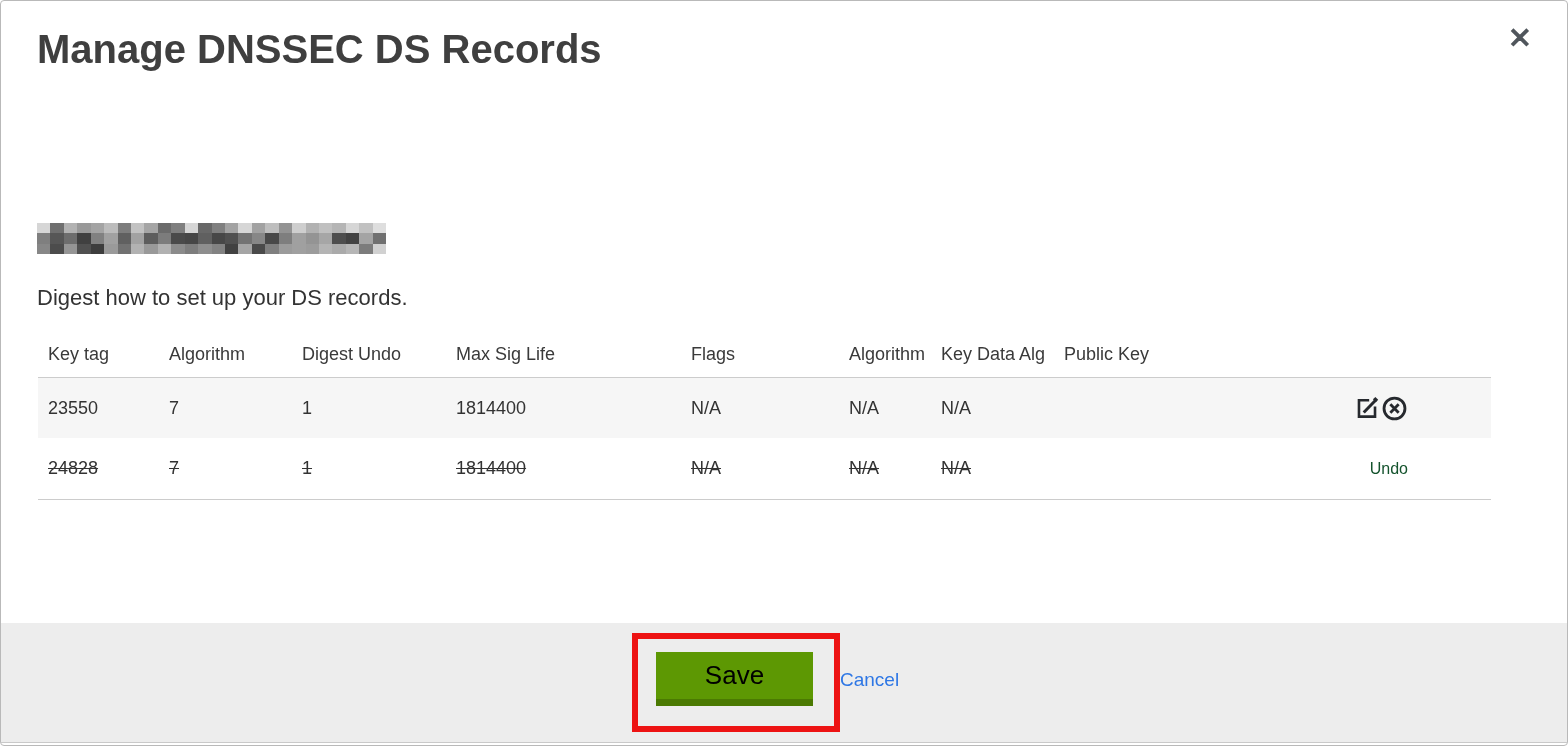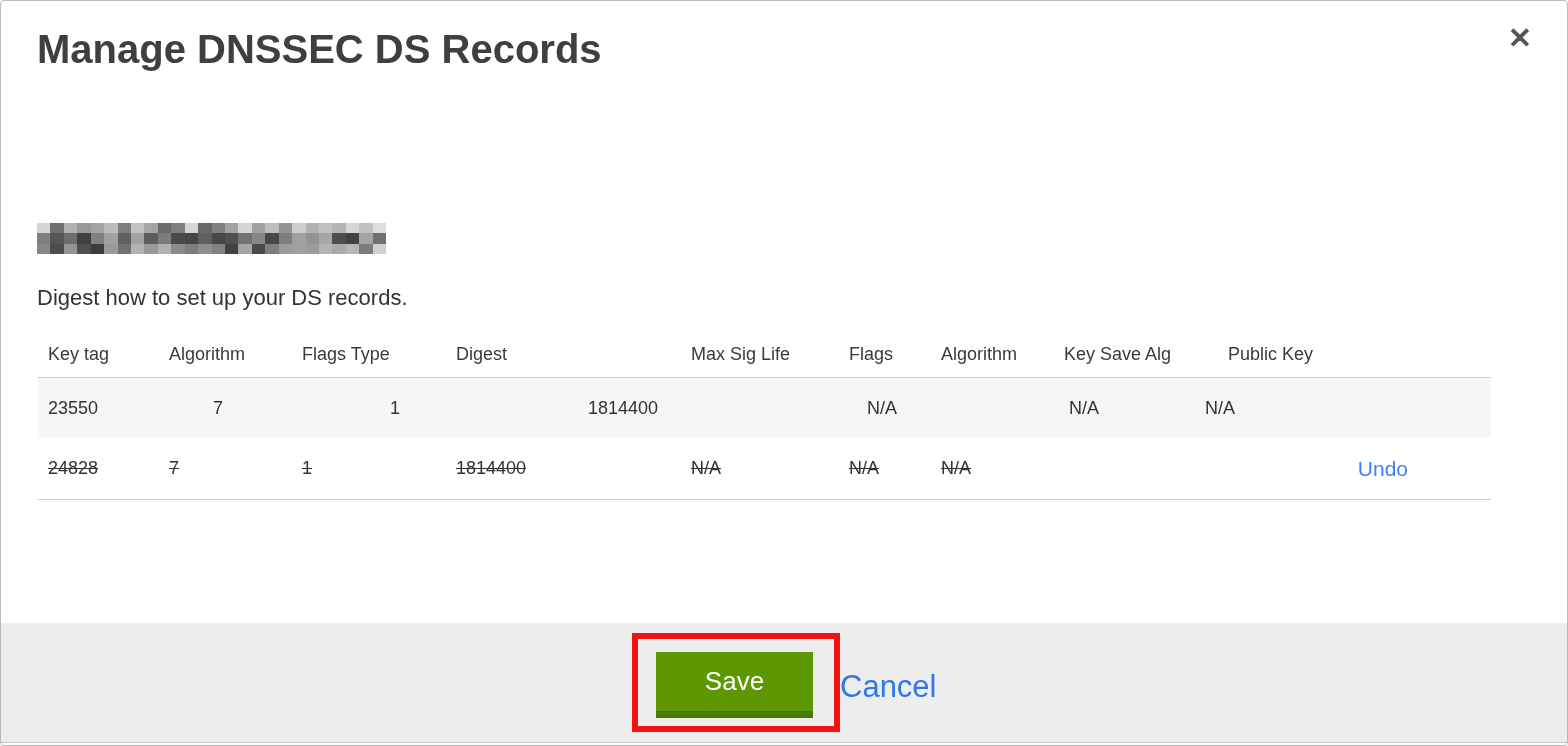--- a/index.html
+++ b/index.html
@@ -28,46 +28,46 @@
   .ds-table {
     position:absolute; left:37px; top:330px; width:1453px; font-size:18px;
   }
   .trow {
     display:grid;
     grid-template-columns:121px 133px 154px 235px 158px 92px 123px 164px 200px 1fr;
     align-items:center;
   }
   .trow > div { padding-left:10px; white-space:nowrap; overflow:hidden; }
   .thead-row { height:47px; border-bottom:1px solid #ccc; color:#3a3a3a; }
-  .body-row-1 { height:60px; background:#f6f6f6;gap:44px; }
+  .body-row-1 { height:60px; background:#f6f6f6; }
   .body-row-2 { height:62px; background:#fff; border-bottom:1px solid #ccc; }
   .deleted-row > div.cell { text-decoration:line-through; }
   .cell-actions { display:flex; justify-content:flex-end; align-items:center; gap:1px; padding-right:10px; }
   .icon-btn { background:none; border:none; cursor:pointer; width:27px; height:27px; padding:0; display:flex; align-items:center; justify-content:center; }
-  .undo-link { color:#3b82f6; text-decoration:none; font-size:21px; cursor:pointer; }
+  .undo-link { color:#14532d; text-decoration:none; font-size:16px; cursor:pointer; }
   .add-btn {
     position:absolute; left:37px; top:514px; width:211px; height:40px;
     background:#fff; border:3px solid #649c04; color:#5f9c00;
     font-size:20px; font-family:"Liberation Sans",sans-serif; cursor:pointer;
   }
   .footer {
     position:absolute; left:0; top:622px; width:1568px; height:120px;
     background:#ededed; border-bottom:1px solid #c9c9c9;
   }
   .annotation-box {
     position:absolute; left:631px; top:632px; width:208px; height:99px;
     border:6px solid #ed1313; pointer-events:none; z-index:5;
   }
   .save-btn {
-    position:absolute; left:655px; top:651px; width:157px; height:66px;
+    position:absolute; left:655px; top:651px; width:157px; height:54px;
     background:#5d9803; border:none; border-bottom:7px solid #4b7a02;
-    color:#ffffff; font-size:26px; font-family:"Liberation Sans",sans-serif; cursor:pointer; z-index:4;
+    color:#000000; font-size:26px; font-family:"Liberation Sans",sans-serif; cursor:pointer; z-index:4;
   }
   .cancel-link {
-    position:absolute; left:839px; top:668px; font-size:31px;
+    position:absolute; left:839px; top:668px; font-size:19px;
     color:#2e77e5; text-decoration:none; cursor:pointer; z-index:4;text-align:center;
   }
 </style>
 </head>
 <body>
 
 <div class="page">
 
   <h1 class="modal-title">Manage DNSSEC DS Records</h1>
   <button class="close-btn">✕</button>
@@ -152,26 +152,25 @@
       <i style="left: 322.2px; top: 20.7px; width: 14px; height: 10.9px; background: rgb(124, 124, 124);"></i>
       <i style="left: 335.6px; top: 20.7px; width: 14px; height: 10.9px; background: rgb(209, 209, 209);"></i>
     </div>
 
   <p class="instruction">Digest how to set up your DS records.</p>
 
   <div class="ds-table">
     <div class="trow thead-row">
       <div>Key tag</div>
       <div>Algorithm</div>
-      <div>Flags Type</div>
-      <div>Digest</div>
+      <div>Digest Undo</div>
       <div>Max Sig Life</div>
       <div>Flags</div>
       <div>Algorithm</div>
-      <div>Key Save Alg</div>
+      <div>Key Data Alg</div>
       <div>Public Key</div>
       <div></div>
     </div>
 
     <div class="trow body-row-1">
       <div class="cell">23550</div>
       <div class="cell">7</div>
       <div class="cell">1</div>
       <div class="cell">1814400</div>
       <div class="cell">N/A</div>

